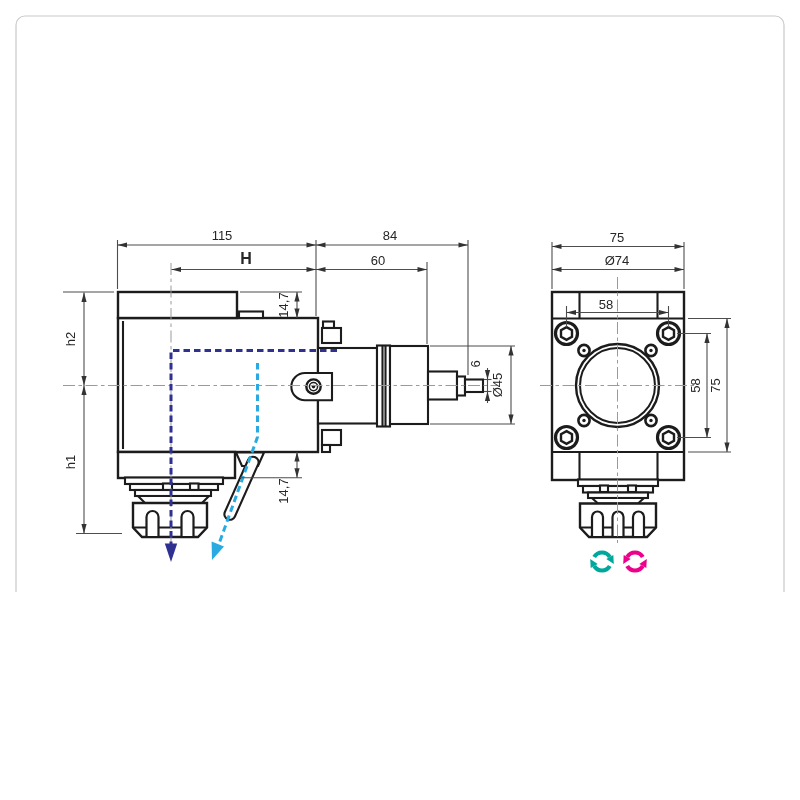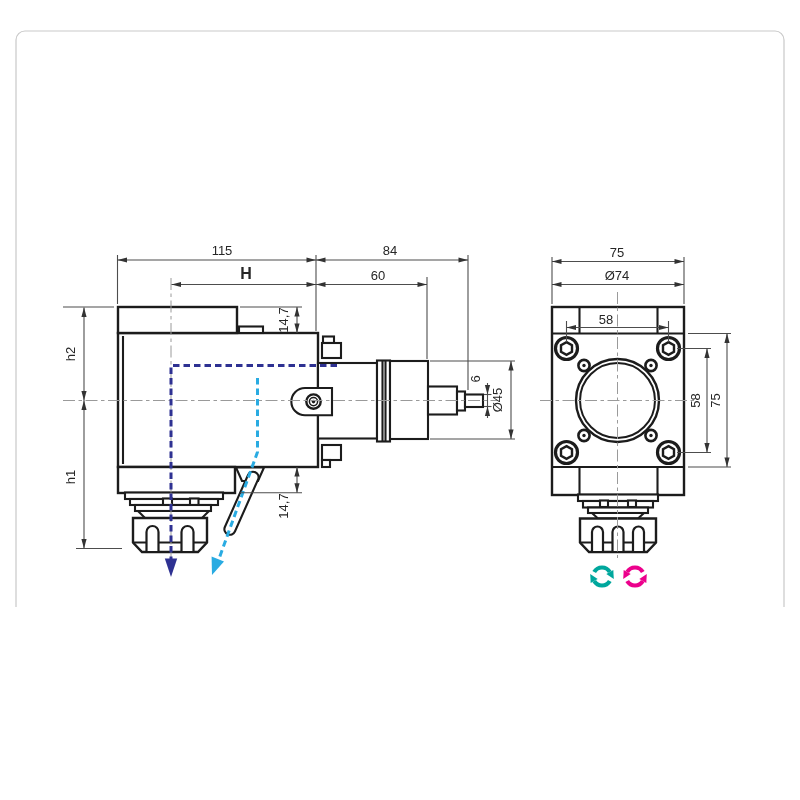--- a/index.html
+++ b/index.html
@@ -1,16 +1,16 @@
 <!DOCTYPE html>
 <html><head>
 <meta charset="utf-8">
 <style>
   html,body{margin:0;padding:0;background:#ffffff;}
-  .page{position:relative;width:800px;height:592px;background:#fff;font-family:"Liberation Sans",sans-serif;margin-top:15px;}
+  .page{position:relative;width:800px;height:592px;background:#fff;font-family:"Liberation Sans",sans-serif;}
   svg{position:absolute;left:0;top:0;}
   text{font-family:"Liberation Sans",sans-serif;fill:#262626;}
   .dim-txt{font-size:13px;}
   .dim-txt-bold{font-size:16px;font-weight:bold;}
   .outline{fill:#ffffff;stroke:#1c1c1c;stroke-width:2.4;stroke-linejoin:miter;}
   .outline2{fill:#ffffff;stroke:#1c1c1c;stroke-width:2.1;stroke-linejoin:miter;}
   .edge{fill:none;stroke:#1c1c1c;stroke-width:2.1;}
   .thin{fill:none;stroke:#4d4d4d;stroke-width:1.1;}
   .cline{fill:none;stroke:#9a9a9a;stroke-width:1;stroke-dasharray:12 3.5 3.5 3.5;}
   .arr{fill:#333333;stroke:none;}

